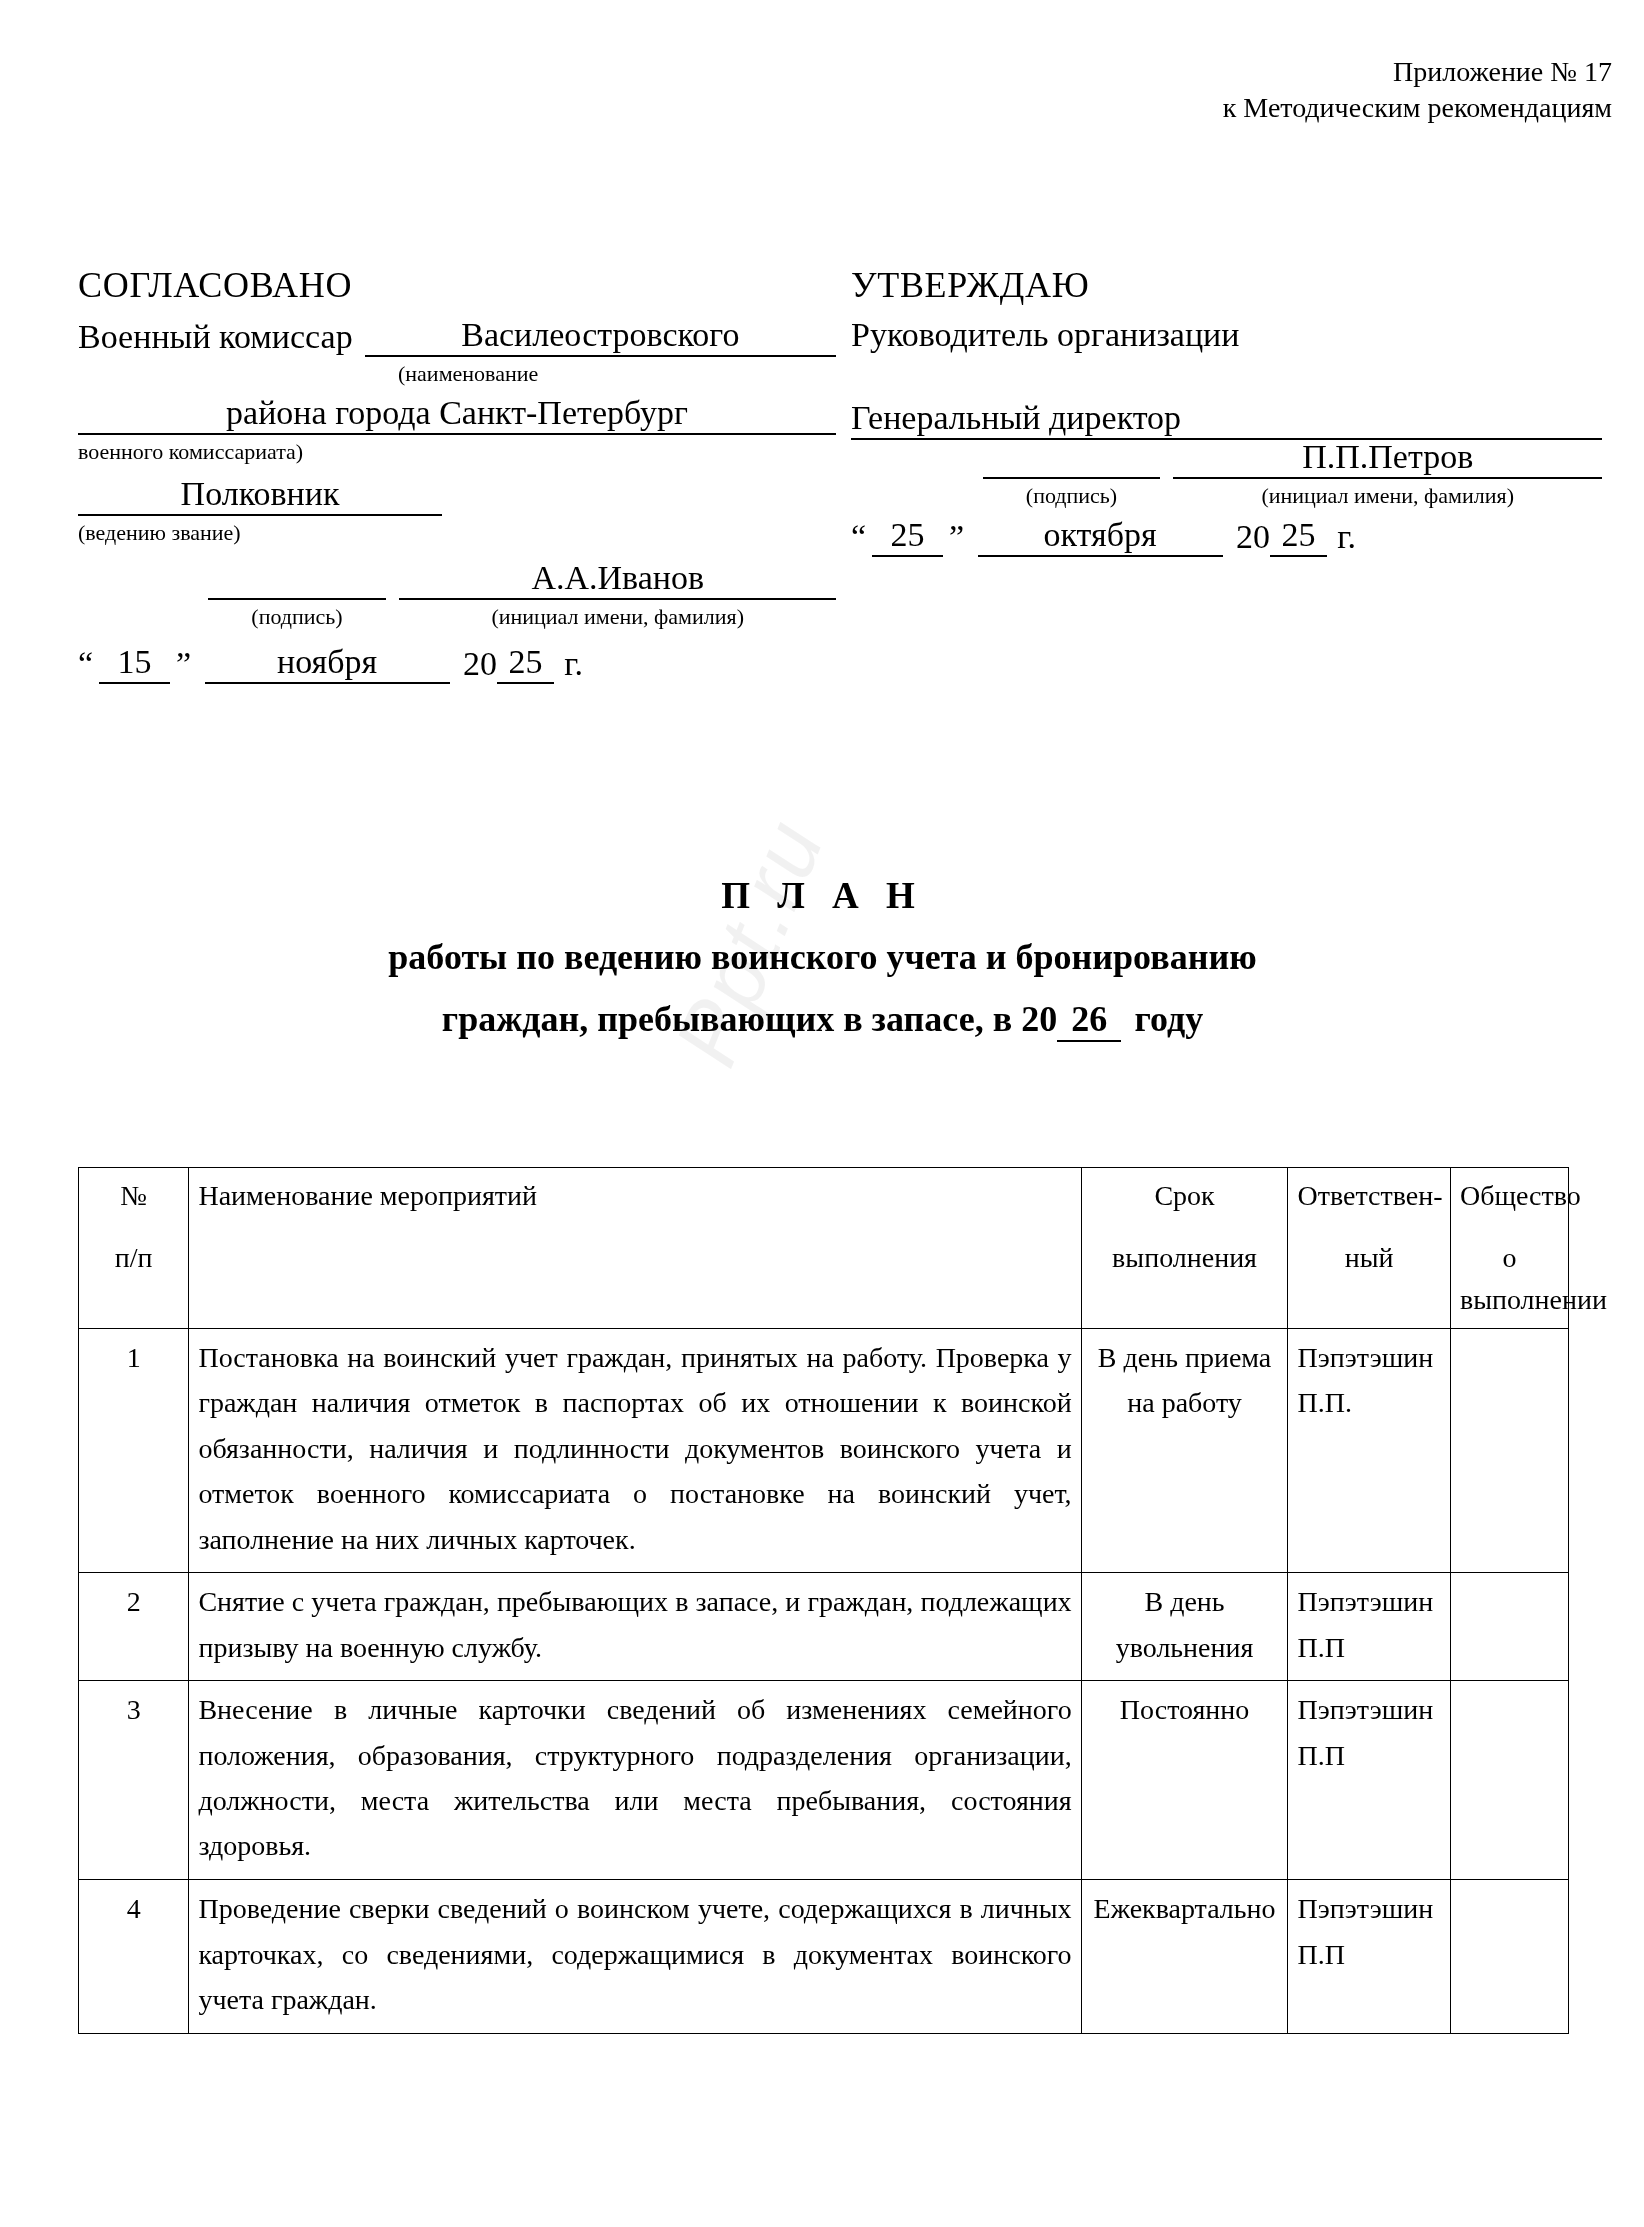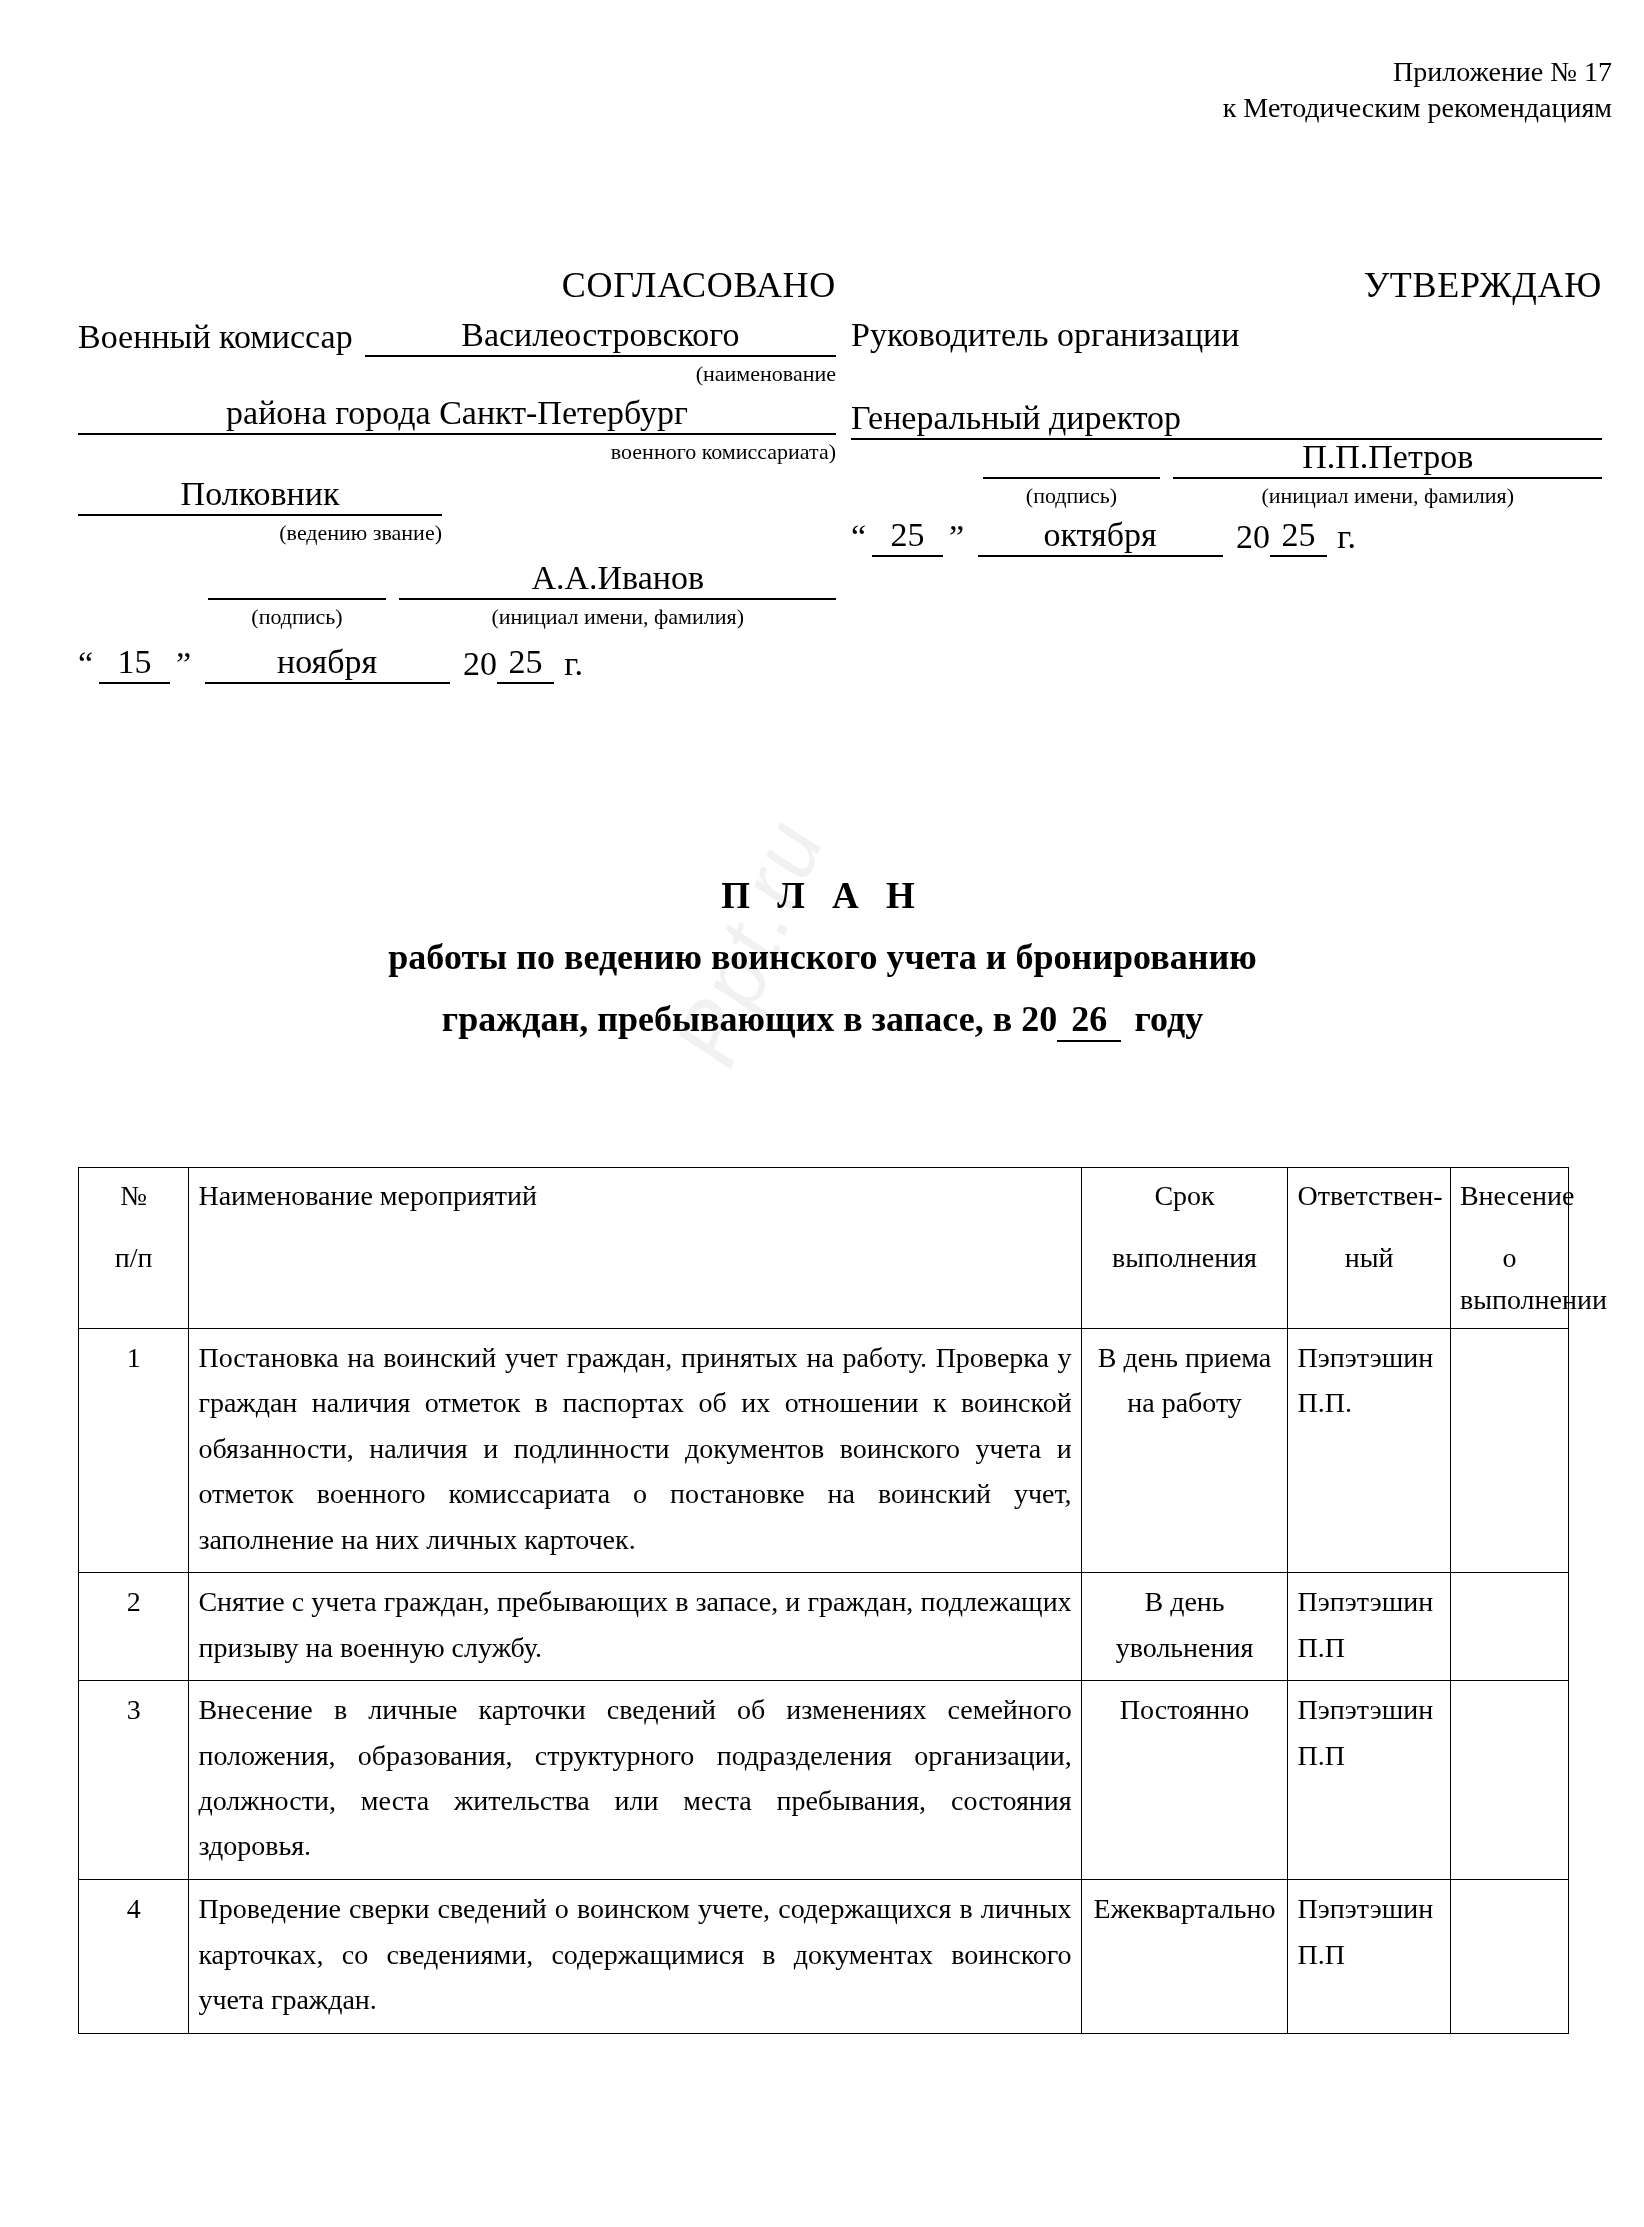--- a/index.html
+++ b/index.html
@@ -15,21 +15,21 @@
     position: relative;
     width: 1645px;
     height: 2227px;
     background: #ffffff;
     overflow: hidden;
   }
 
   
   .abs { position: absolute; }
   .ul  { border-bottom: 2.2px solid #000; }
-  .center { text-align: right; }
+  .center { text-align: left; }
 
   
   #appendix {
     right: 33px;
     top: 54px;
     text-align: right;
     font-size: 28px;
     line-height: 1.28;
   }
 
@@ -254,21 +254,21 @@
           <span class="th-two-line">Срок</span>
           <span class="th-gap"></span>
           <span class="th-two-line">выполнения</span>
         </th>
         <th class="col-resp">
           <span class="th-two-line">Ответствен-</span>
           <span class="th-gap"></span>
           <span class="th-two-line">ный</span>
         </th>
         <th class="col-mark">
-          <span class="th-two-line">Внесение</span>
+          <span class="th-two-line">Общество</span>
           <span class="th-gap"></span>
           <span class="th-two-line">о выполнении</span>
         </th>
       </tr>
     </thead>
     <tbody id="table-body">
 
     <tr>
           <td class="col-num">1</td>
           <td class="col-name">Постановка на воинский учет граждан, принятых на работу. Проверка у граждан наличия отметок в паспортах об их отношении к воинской обязанности, наличия и подлинности документов воинского учета и отметок военного комиссариата о постановке на воинский учет, заполнение на них личных карточек.</td>

